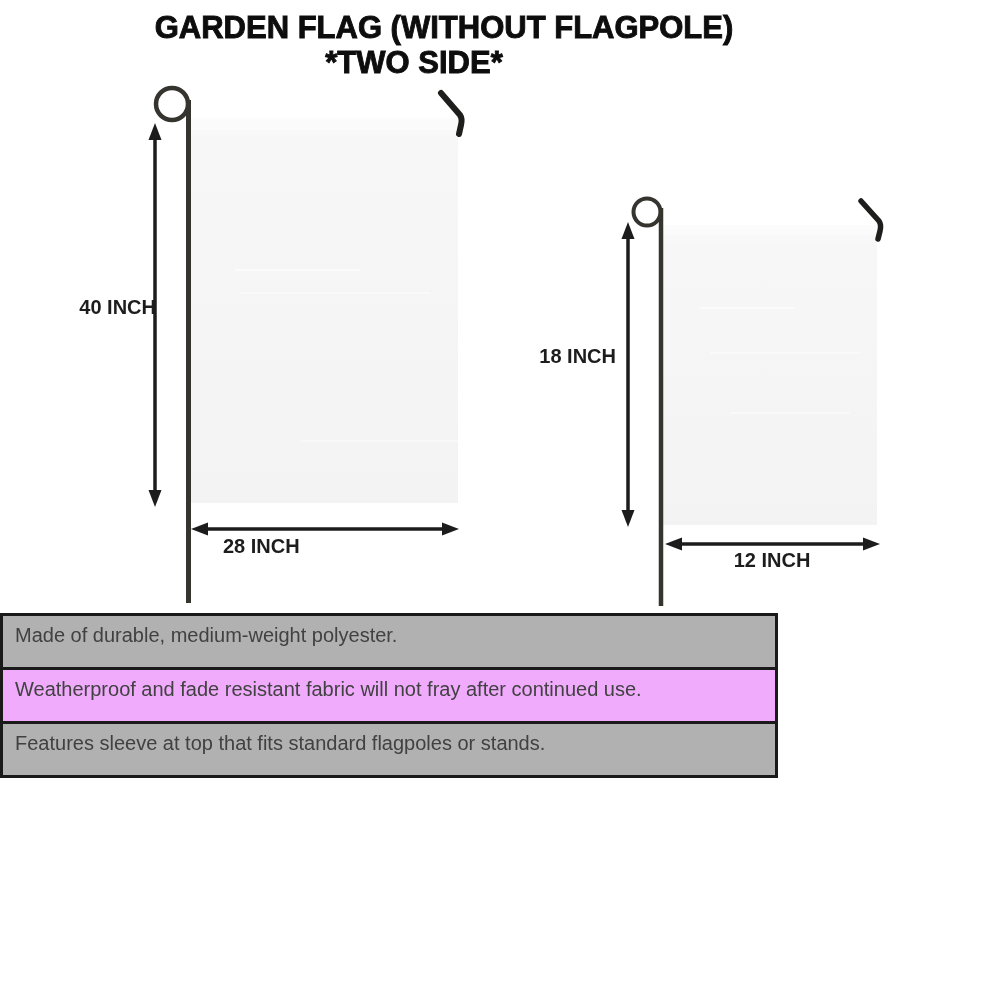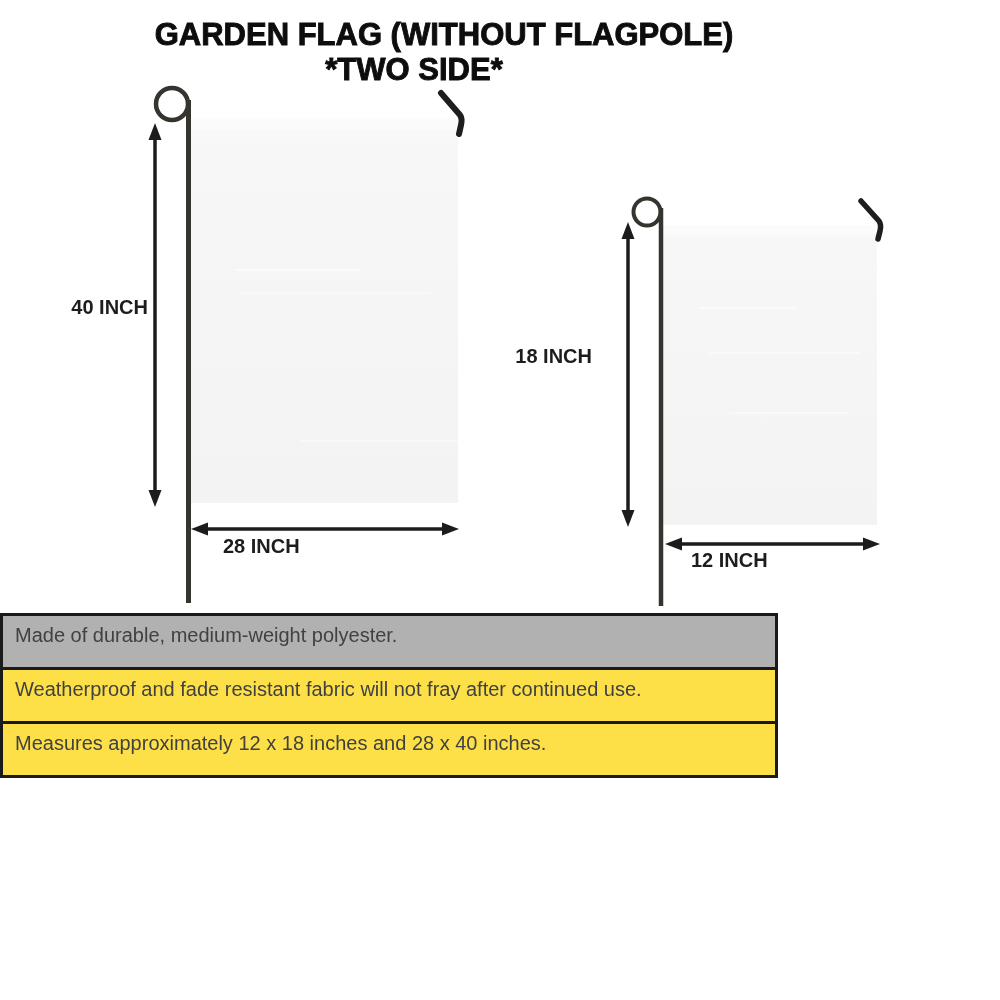--- a/index.html
+++ b/index.html
@@ -4,47 +4,47 @@
 <style>
   html,body{margin:0;padding:0;background:#ffffff;}
   .canvas{
     position:relative;
     width:1000px;height:1000px;
     background:#ffffff;
     font-family:"Liberation Sans", sans-serif;
     overflow:hidden;
   }
   
-  .title{position:absolute;top:17px;left:0;width:888px;text-align:center;color:#0d0d0d;}
+  .title{position:absolute;top:10px;left:0;width:888px;text-align:center;color:#0d0d0d;}
   .title .t1{
     font-size:31px;font-weight:900;letter-spacing:0px;line-height:36px;
     -webkit-text-stroke:0.9px #0d0d0d;
   }
   .title .t2{
     font-size:31px;font-weight:900;line-height:34px;
     -webkit-text-stroke:0.9px #0d0d0d;
     position:relative;left:-30px;
   }
   
   .diagram{position:absolute;top:0;left:0;}
   .lbl{
     position:absolute;font-size:20px;font-weight:700;color:#1d1d1d;
     line-height:22px;white-space:nowrap;
   }
-  .lbl-40{left:8px;width:140px;text-align:right;top:296px;}
-  .lbl-18{left:452px;width:140px;text-align:right;top:345px;}
+  .lbl-40{left:16px;width:140px;text-align:right;top:296px;}
+  .lbl-18{left:476px;width:140px;text-align:right;top:345px;}
   .lbl-28{left:223px;width:200px;top:535px;}
-  .lbl-12{left:691px;width:200px;top:549px;}
+  .lbl-12{left:672px;width:200px;text-align:center;top:549px;}
   
   .rows{position:absolute;top:613px;left:0;width:670px;}
   .row{
     box-sizing:border-box;
     width:778px;height:57px;
     border:3px solid #1a1a1a;
-    background:#fde047;
+    background:#f0abfc;
     padding:6px 12px;
     font-size:20px;color:#414141;line-height:26px;
   }
   .row + .row{margin-top:-3px;}
   .row.shaded{background:#b1b1b1;}
 </style>
 </head>
 <body>
 
 <div class="canvas">
@@ -119,18 +119,18 @@
   <div class="lbl lbl-18">18 INCH</div>
   <div class="lbl lbl-12">12 INCH</div>
 
   <div class="rows">
     <div class="row shaded">
       <span>Made of durable, medium-weight polyester.</span>
     </div>
     <div class="row">
       <span>Weatherproof and fade resistant fabric will not fray after continued use.</span>
     </div>
-    <div class="row">
-      <span>Measures approximately 12 x 18 inches and 28 x 40 inches.</span>
+    <div class="row shaded">
+      <span>Features sleeve at top that fits standard flagpoles or stands.</span>
     </div>
   </div>
 
 </div>
 
 </body></html>

